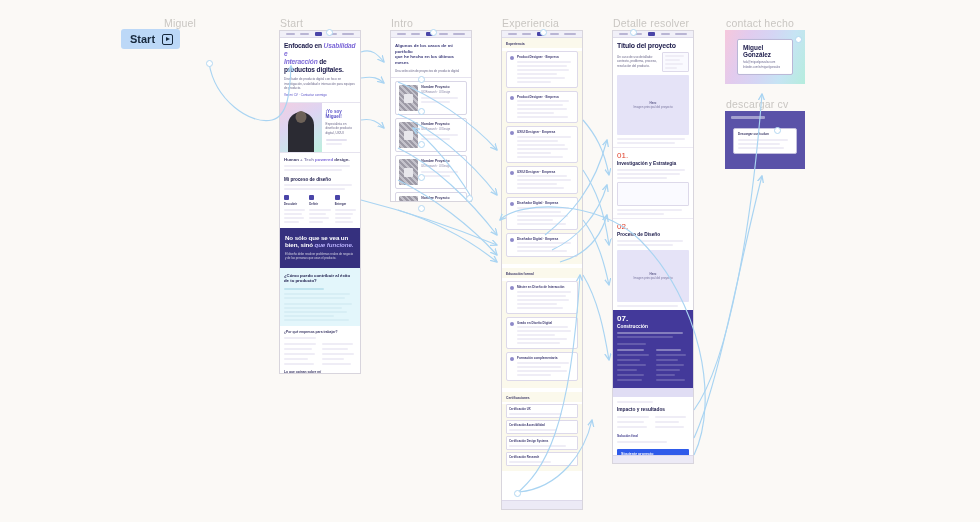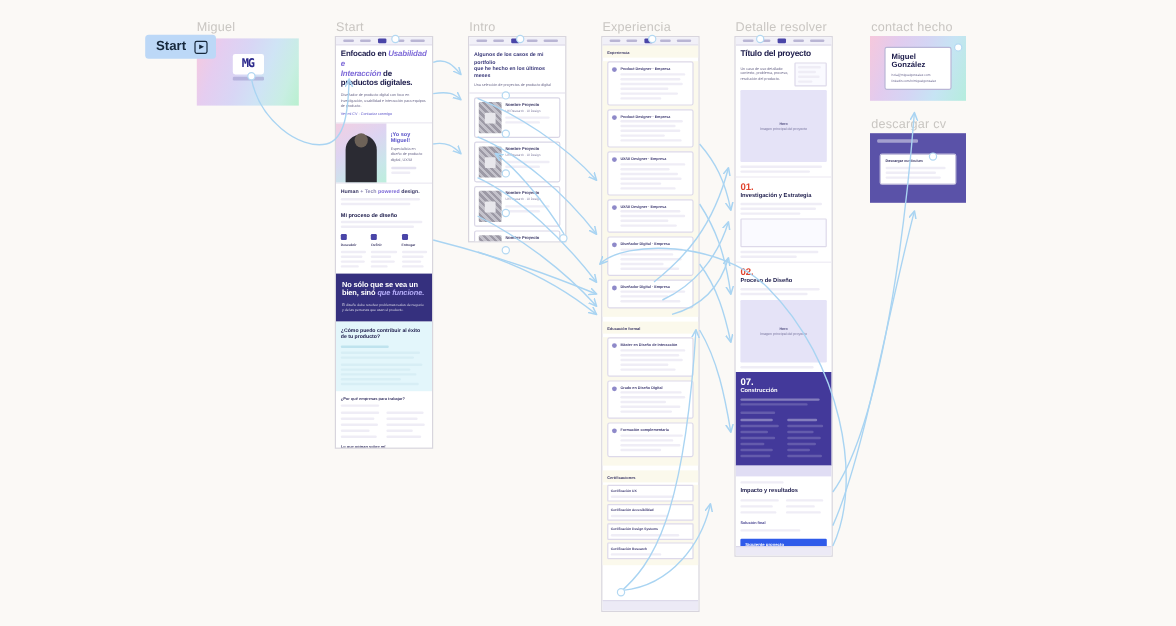--- a/index.html
+++ b/index.html
@@ -180,21 +180,21 @@
   .exp-item .body { flex:1; }
   .exp-item .body .t { font-size:3.1px; font-weight:bold; color:#3e3a72; margin-bottom:1.5px;}
   .exp-band { background:#fbf9ec; }
 
   .proj-hero {
     background:#e5e3f7; height:60px; margin:0 4px 3px;
     display:flex; align-items:center; justify-content:center; flex-direction:column;
     border-radius:1px;
   }
   .proj-hero .cap { font-size:3px; color:#7a77a0; }
-  .num-big { font-size:8px; font-weight:bold; color:#e0442e; line-height:1; }
+  .num-big { font-size:8px; font-weight:normal; color:#e0442e; line-height:1; }
   .num-ttl { font-size:4.8px; font-weight:bold; color:#1b1a4a; margin-top:1px; }
 
   .deep-purple { background:#43399a; color:#fff; padding:5px 4px 7px; }
   .deep-purple .n { font-size:8px; font-weight:bold; color:#fff; line-height:1; }
   .deep-purple .t { font-size:4.8px; font-weight:bold; margin-top:1px; }
   .deep-purple .bar { background:rgba(255,255,255,.35); }
   .deep-purple .bar.lt { background:rgba(255,255,255,.18); }
 
   .cta-blue {
     margin:3px 4px; background:#2f5bea; color:#fff; border-radius:1px;
@@ -244,26 +244,20 @@
   <div class="flow-label" style="left:726px;top:17px;">contact hecho</div>
   <div class="flow-label" style="left:726px;top:98px;">descargar cv</div>
 
   <div class="start-badge" style="left:121px;top:29px;">
     <span>Start</span>
     <span class="play-box">
         <span class="play-tri"></span>
       </span>
   </div>
 
-  <div class="frame" id="intro-frame" style="left:164px;top:32px;width:85px;height:56px;">
-    <div class="intro-logo">
-      <div class="mark">MG</div>
-      <div class="sub"></div>
-    </div>
-  </div>
 
   <div class="frame bordered" id="perfil-frame" style="left:279px;top:30px;width:82px;height:344px;">
     <div class="navbar">
       <i class="w1"></i>
         <i class="w1"></i>
         <i class="logo"></i>
         <i class="w1"></i>
         <i class="w2"></i>
     </div>
     <div class="hero">

